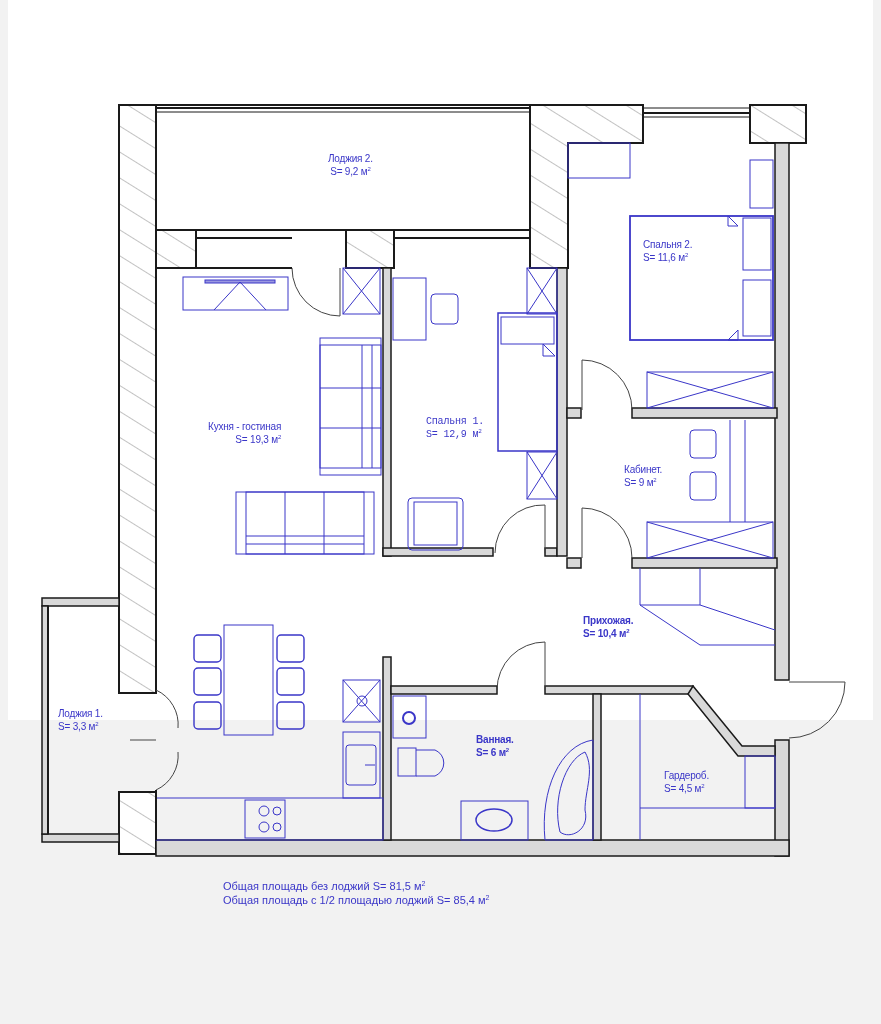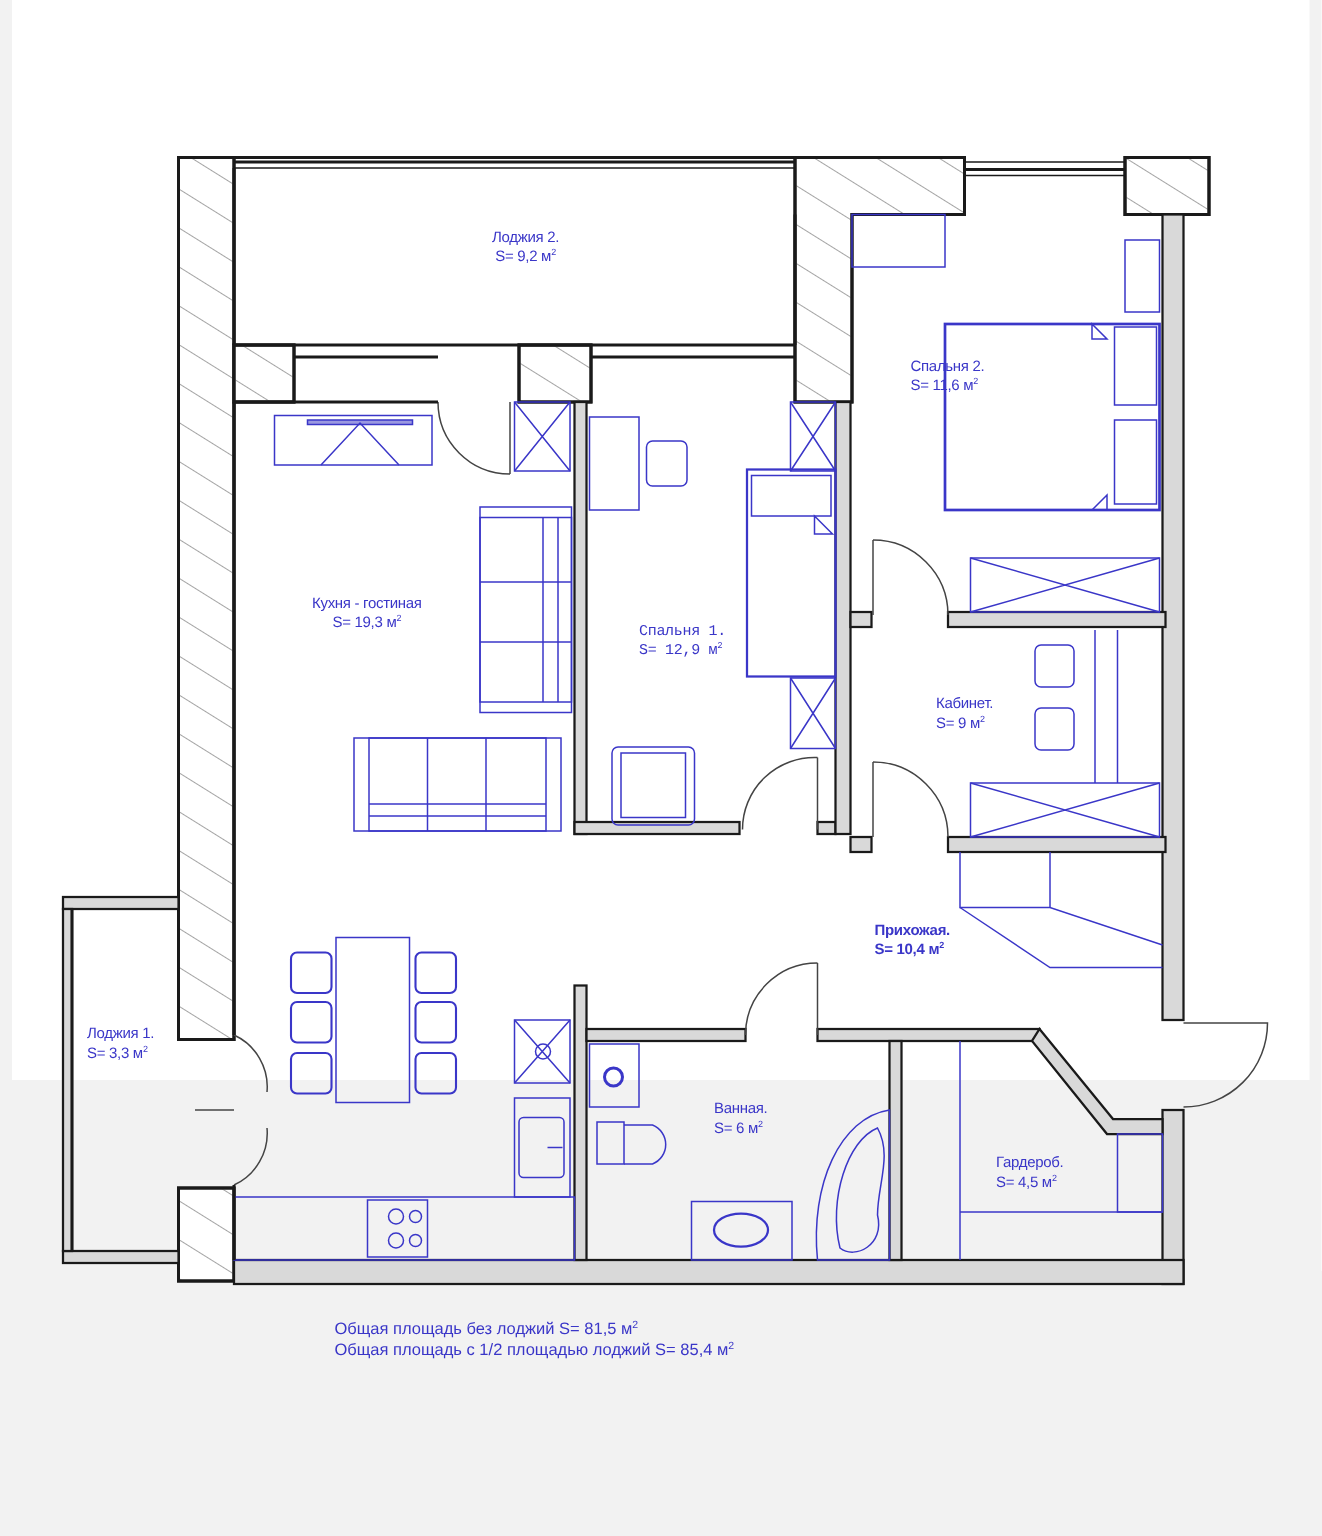--- a/index.html
+++ b/index.html
@@ -220,45 +220,45 @@
       <line x1="156" y1="268" x2="156" y2="690"></line>
       <line x1="156" y1="790" x2="156" y2="840"></line>
       <line x1="48" y1="606" x2="48" y2="834"></line>
     </g>
   </svg>
 
   <div class="room-label center" style="left:320px; top:152px;">
     <div>Лоджия 2.</div>
     <div><span>S= 9,2 м</span><sup>2</sup></div>
   </div>
-  <div class="room-label" style="left:599px; top:238px;">
+  <div class="room-label" style="left:635px; top:238px;">
     <div>Спальня 2.</div>
     <div><span>S= 11,6 м</span><sup>2</sup></div>
   </div>
-  <div class="room-label center" style="left:200px; top:396px;">
+  <div class="room-label center" style="left:200px; top:420px;text-align:right;">
     <div>Кухня - гостиная</div>
     <div><span>S= 19,3 м</span><sup>2</sup></div>
   </div>
   <div class="room-label" style="left:418px; top:415px;font-family:Liberation Mono, monospace;">
     <div>Спальня 1.</div>
     <div><span>S= 12,9 м</span><sup>2</sup></div>
   </div>
   <div class="room-label" style="left:616px; top:463px;">
     <div>Кабинет.</div>
     <div><span>S= 9 м</span><sup>2</sup></div>
   </div>
   <div class="room-label" style="left:575px; top:614px;font-weight:bold;">
     <div>Прихожая.</div>
     <div><span>S= 10,4 м</span><sup>2</sup></div>
   </div>
-  <div class="room-label" style="left:50px; top:683px;">
+  <div class="room-label" style="left:50px; top:707px;">
     <div>Лоджия 1.</div>
     <div><span>S= 3,3 м</span><sup>2</sup></div>
   </div>
-  <div class="room-label" style="left:468px; top:733px;">
+  <div class="room-label" style="left:468px; top:733px;font-weight:bold;">
     <div>Ванная.</div>
     <div><span>S= 6 м</span><sup>2</sup></div>
   </div>
   <div class="room-label" style="left:656px; top:755px;margin-top:14px;">
     <div>Гардероб.</div>
     <div><span>S= 4,5 м</span><sup>2</sup></div>
   </div>
 
   <div class="totals">
     <div><span>Общая площадь без лоджий S= 81,5 м</span><sup>2</sup></div>

